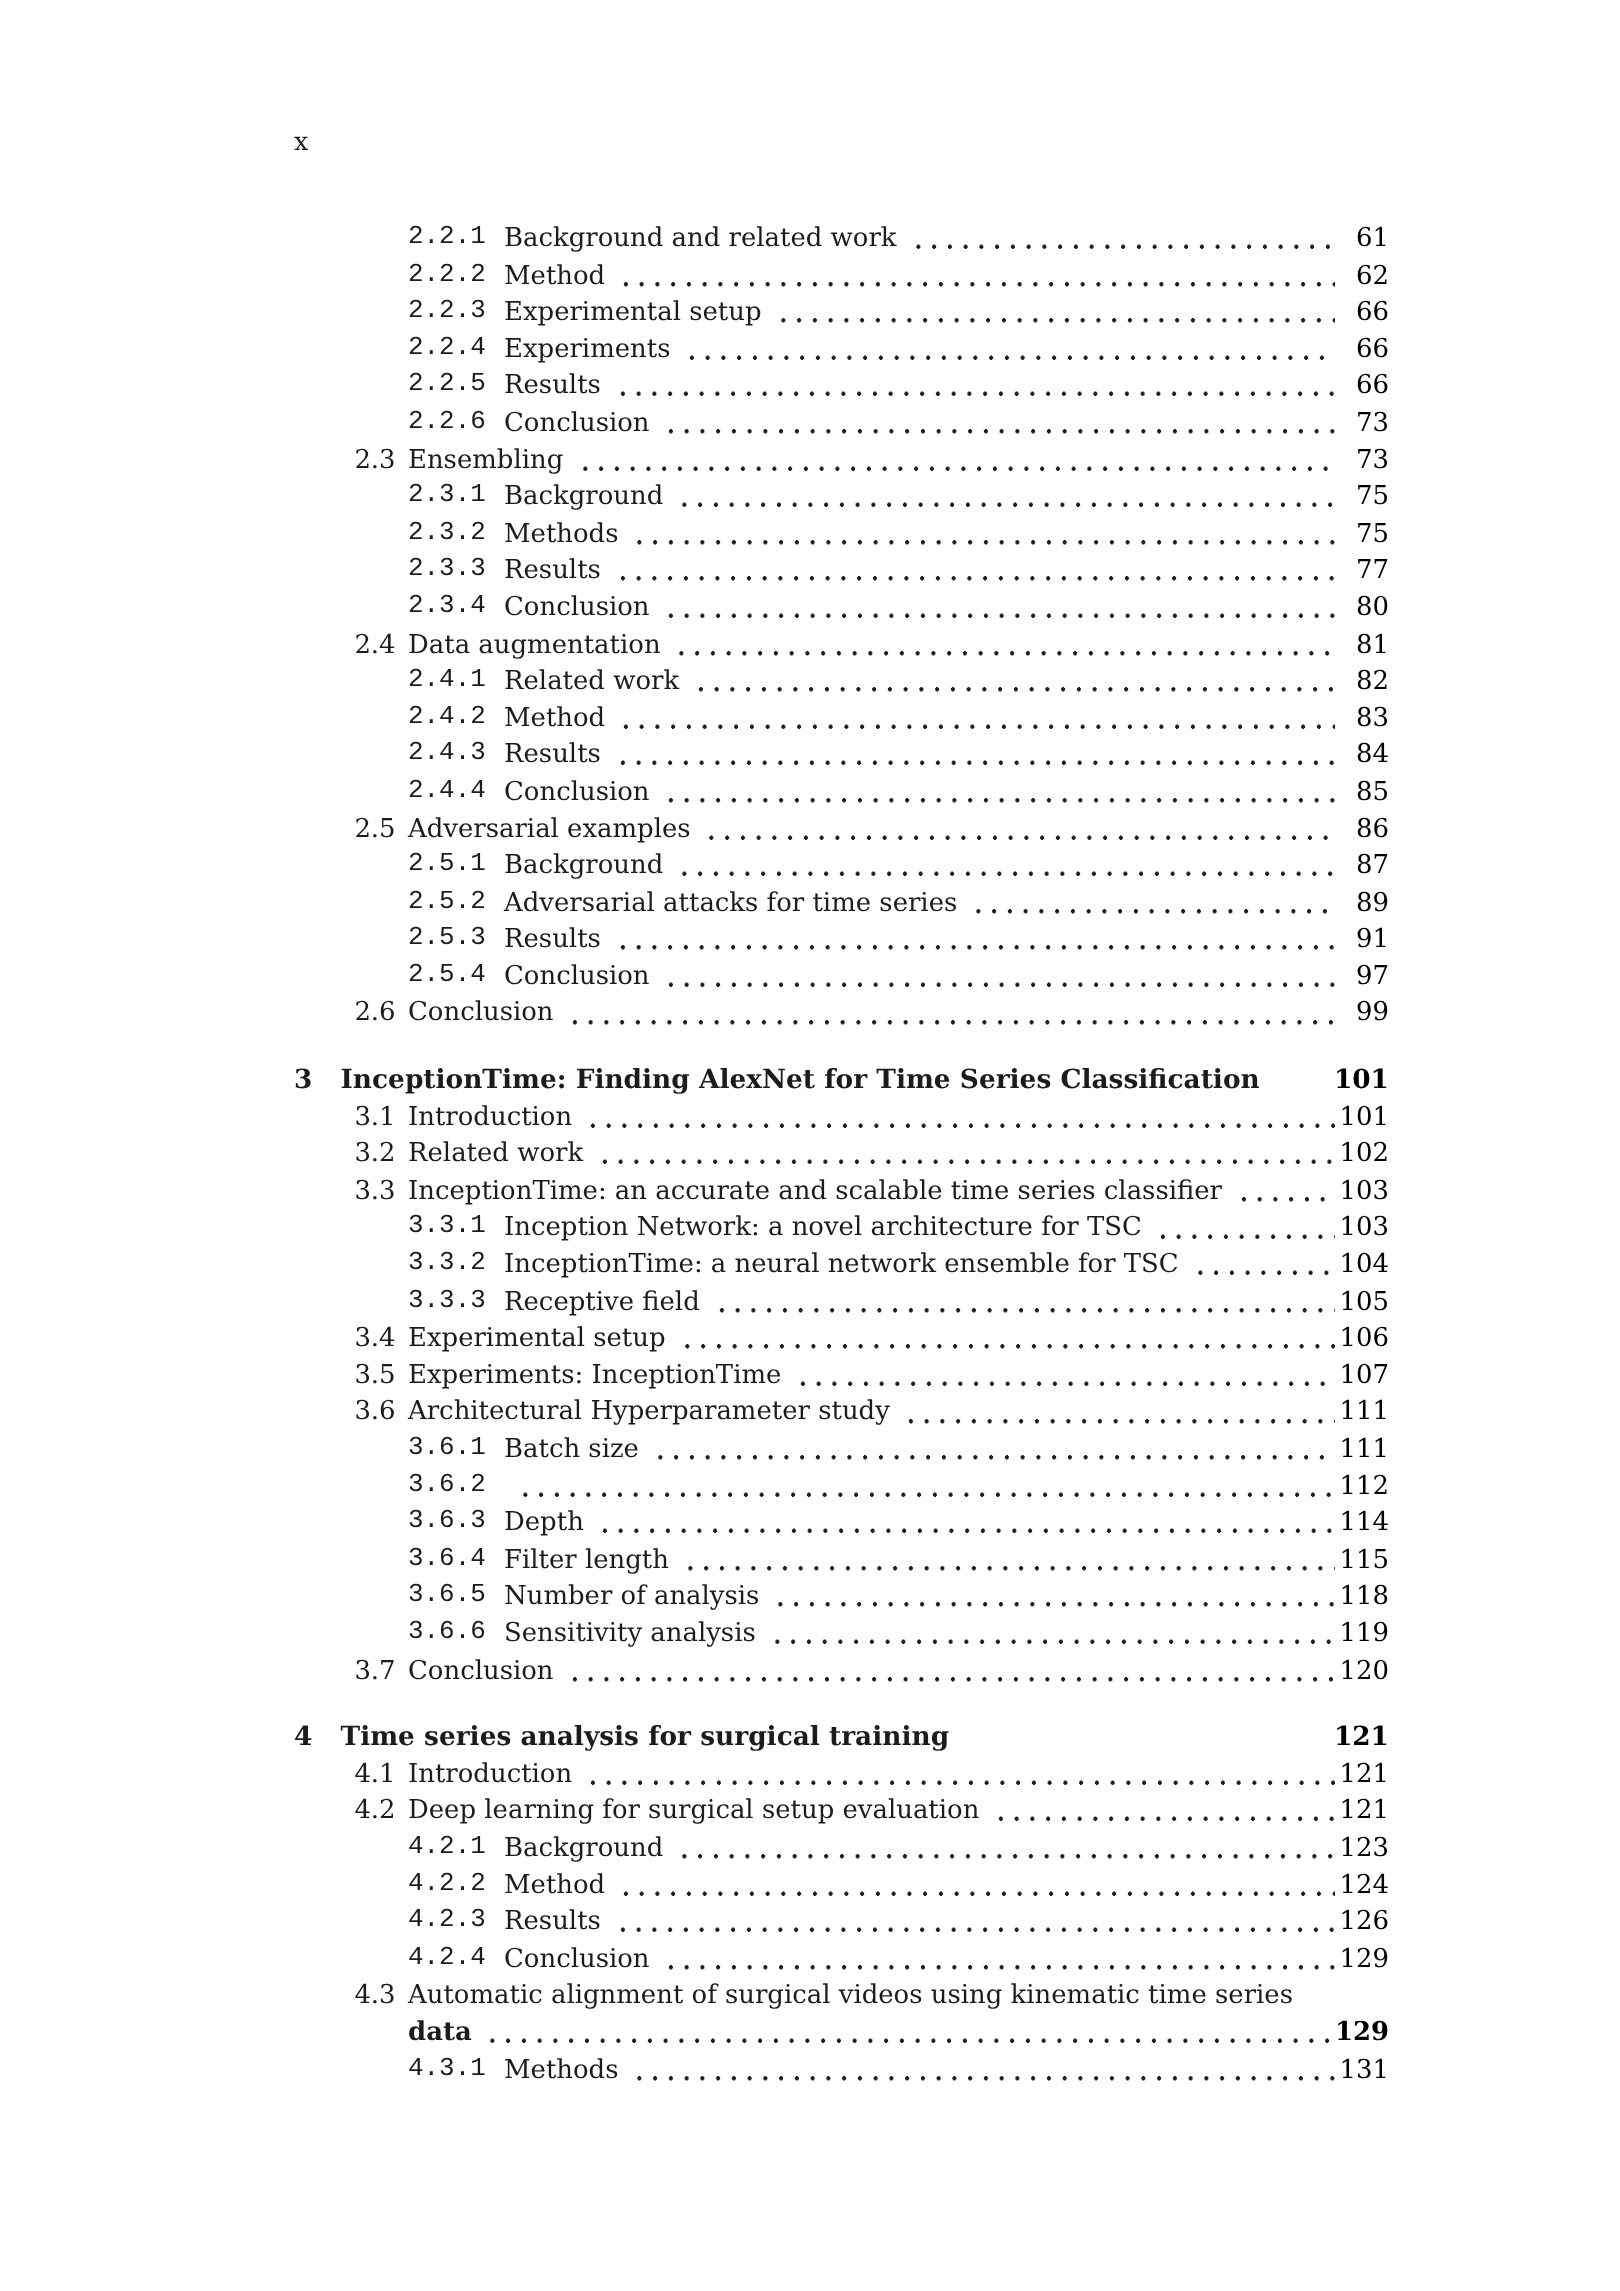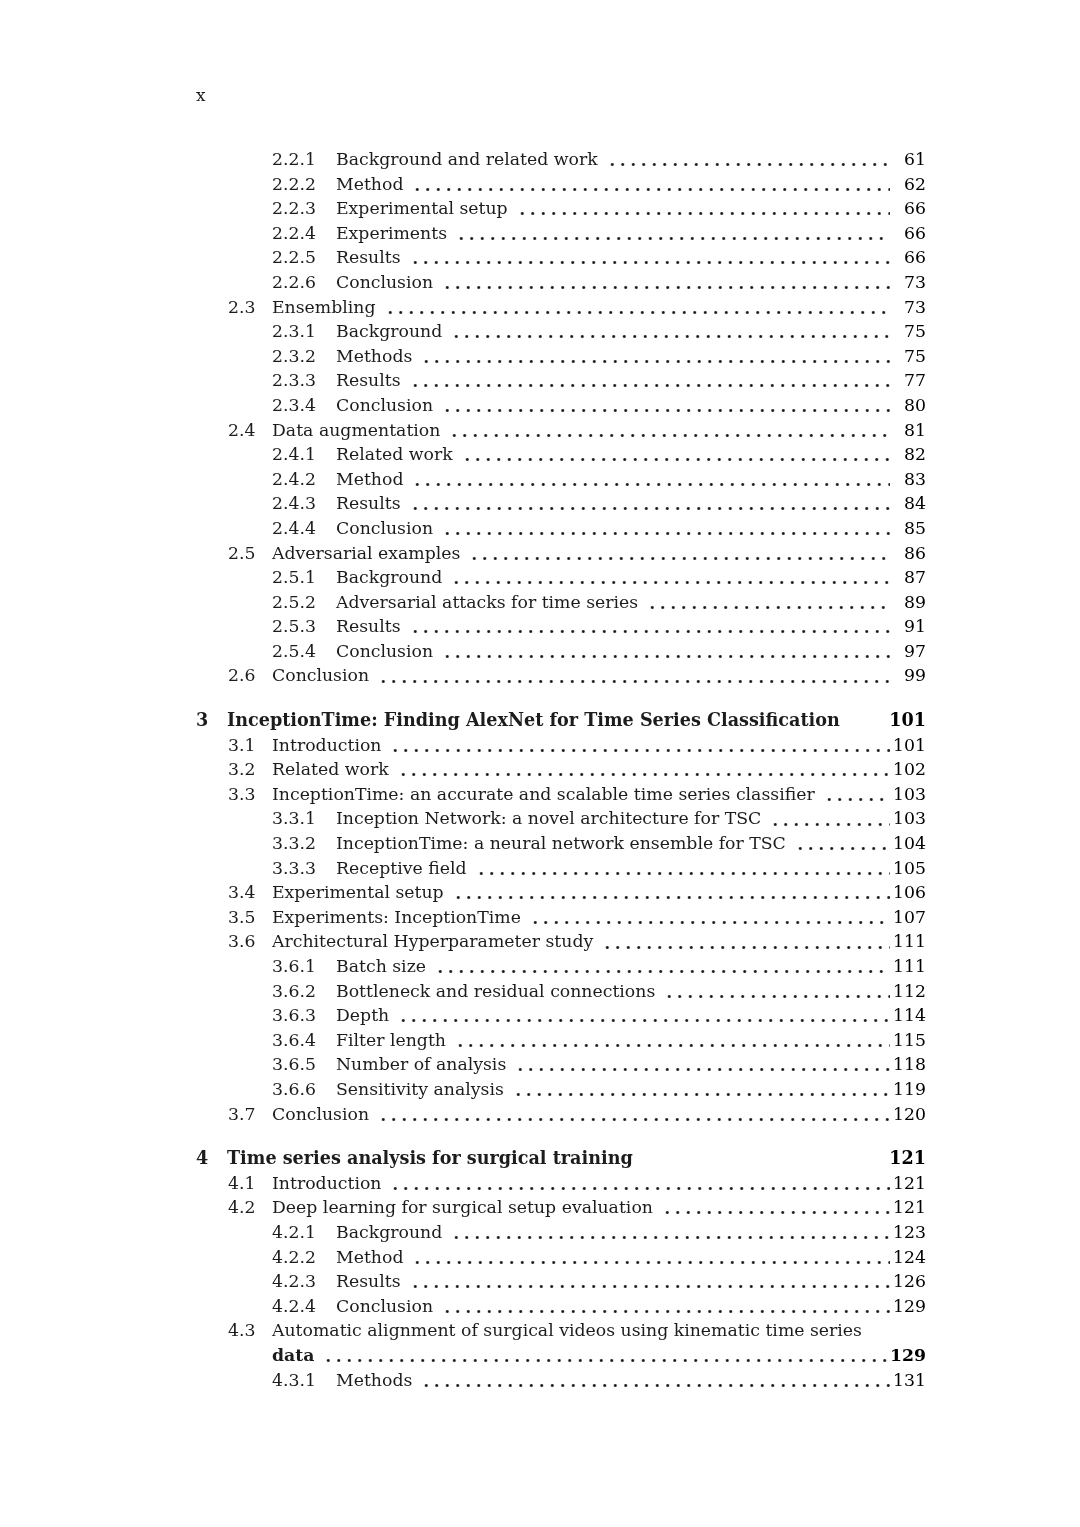--- a/index.html
+++ b/index.html
@@ -35,23 +35,23 @@
   }
   .row .num { flex: none; }
   .row .title { flex: none; }
   .level-chapter {
     font-weight: bold;
     font-size: 17.6px;
     margin-top: 20px;
   }
   .level-chapter .num { width: 31px; }
   .level-section { padding-left: 32px; }
-  .level-section .num { width: 44px; }
+  .level-section .num { width: 44px; text-align: center; }
   .level-subsection { padding-left: 76px; }
-  .level-subsection .num { width: 64px; }
+  .level-subsection .num { width: 64px; font-family: Liberation Mono, monospace; }
   .cont-row { padding-left: 76px; font-weight: bold; }
   .leader {
     flex: 1 1 auto;
     min-width: 10px;
     margin: 0 2px 0 7px;
     background-image: radial-gradient(circle, #1c1c1c 1.25px, rgba(0,0,0,0) 1.55px);
     background-size: 10.5px 3px;
     background-repeat: repeat-x;
     background-position: left 2px bottom 5.5px;
   }
@@ -262,21 +262,20 @@
         <span class="pagenum">111</span>
       </div>
       <div class="row level-subsection">
         <span class="num">3.6.1</span>
         <span class="title">Batch size</span>
         <span class="leader"></span>
         <span class="pagenum">111</span>
       </div>
       <div class="row level-subsection">
         <span class="num">3.6.2</span>
-        <span class="title">Bottleneck and residual connections</span>
         <span class="leader"></span>
         <span class="pagenum">112</span>
       </div>
       <div class="row level-subsection">
         <span class="num">3.6.3</span>
         <span class="title">Depth</span>
         <span class="leader"></span>
         <span class="pagenum">114</span>
       </div>
       <div class="row level-subsection">

